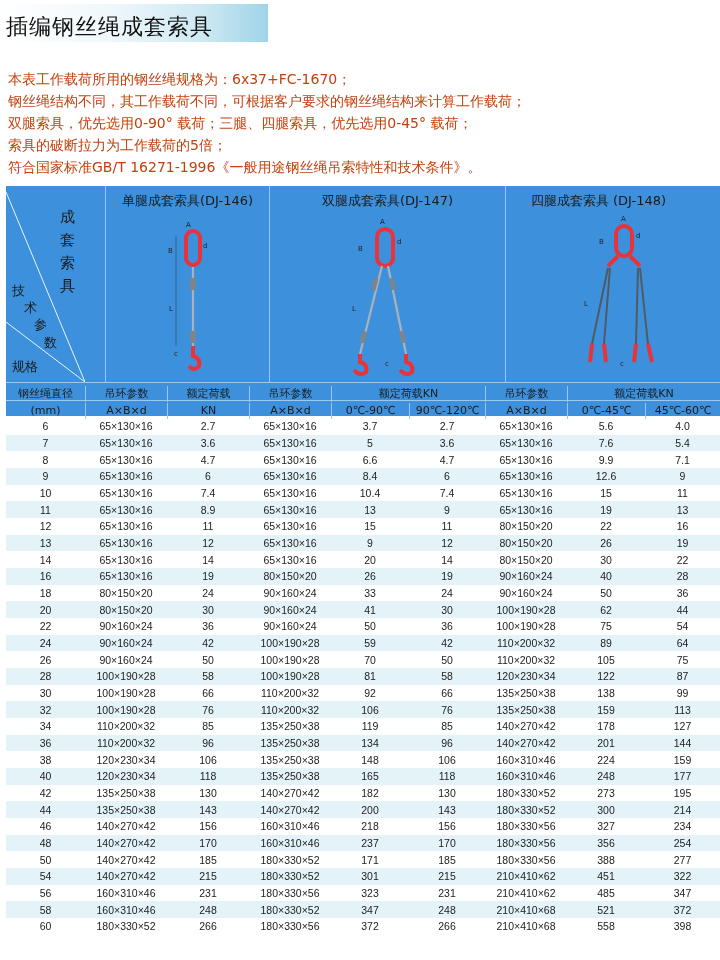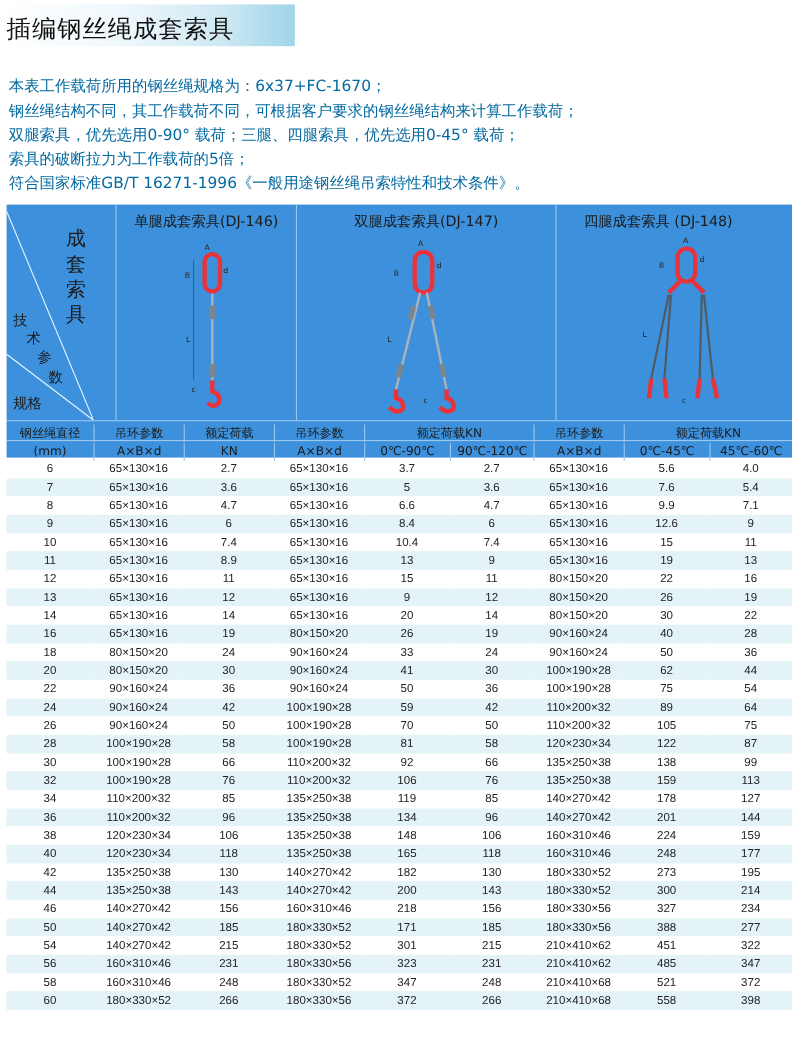--- a/index.html
+++ b/index.html
@@ -1,24 +1,24 @@
 <!DOCTYPE html>
 <html><head>
 <meta charset="utf-8">
 <style>
   * { box-sizing: border-box; margin: 0; padding: 0; }
   body { width: 720px; height: 960px; background: #fff; font-family: "DejaVu Sans", sans-serif; color: #1a1a1a; overflow: hidden; position: relative; }
   .title-bar { position: absolute; left: 0; top: 4px; width: 268px; height: 38px; background: linear-gradient(90deg, #ffffff 0%, #f0f8fc 40%, #cfe9f3 75%, #9fd4e8 100%); font-family: Liberation Serif, serif; }
   .title { position: absolute; left: 6px; top: 8px; font-size: 22px; letter-spacing: 1px; color: #111; font-weight: normal; }
-  .notes { position: absolute; left: 8px; top: 68px; font-size: 14px; line-height: 22px; color: #0369a1; }
+  .notes { position: absolute; left: 8px; top: 68px; font-size: 14px; line-height: 22px; color: #c2410c; }
   .notes div { white-space: nowrap; }
   .hdr { position: absolute; left: 6px; top: 186px; width: 714px; height: 230px; background: #3d91dc; }
   .corner { position: absolute; left: 0; top: 0; width: 79px; height: 196px; }
   .corner svg { position: absolute; left: 0; top: 0; }
-  .corner .c1 { position: absolute; left: 54px; top: 20px; font-size: 18px; line-height: 23px; width: 14px; color: #1a1a1a; }
+  .corner .c1 { position: absolute; left: 54px; top: 20px; font-size: 15px; line-height: 23px; width: 14px; color: #1a1a1a; }
   .corner .c2 { position: absolute; font-size: 13px; color: #1a1a1a; }
   .panel { position: absolute; top: 0; height: 196px; border-left: 1px solid #9cc8ee; margin-left: 20px; }
   .panel-title { position: absolute; top: 6px; width: 100%; text-align: center; font-size: 13px; color: #1a1a1a; }
   .sub { position: absolute; height: 16px; font-size: 11px; color: #1a1a1a; text-align: center; line-height: 16px; border-left: 1px solid #9cc8ee; }
   .row1 { top: 200px; }
   .row2 { top: 217px; }
   .hline { position: absolute; left: 0; width: 714px; height: 1px; background: #9cc8ee; }
   table.data { position: absolute; left: 6px; top: 418px; width: 714px; border-collapse: collapse; font-size: 10.5px; font-family: "Liberation Sans", sans-serif; color: #222; }
   table.data td { height: 16.68px; text-align: center; padding: 0; }
   table.data tr:nth-child(even) td { background: #e3f3f8; }
@@ -409,20 +409,31 @@
         <td>140×270×42</td>
         <td>156</td>
         <td>160×310×46</td>
         <td>218</td>
         <td>156</td>
         <td>180×330×56</td>
         <td>327</td>
         <td>234</td>
       </tr>
       <tr>
+        <td>48</td>
+        <td>140×270×42</td>
+        <td>170</td>
+        <td>160×310×46</td>
+        <td>237</td>
+        <td>170</td>
+        <td>180×330×56</td>
+        <td>356</td>
+        <td>254</td>
+      </tr>
+      <tr>
         <td>50</td>
         <td>140×270×42</td>
         <td>185</td>
         <td>180×330×52</td>
         <td>171</td>
         <td>185</td>
         <td>180×330×56</td>
         <td>388</td>
         <td>277</td>
       </tr>

